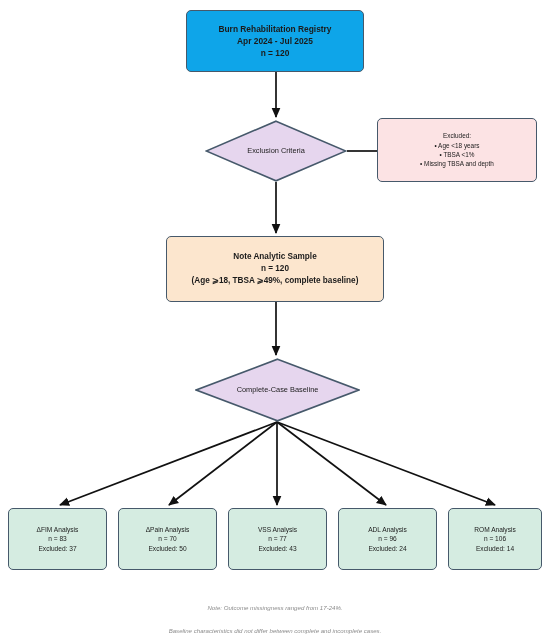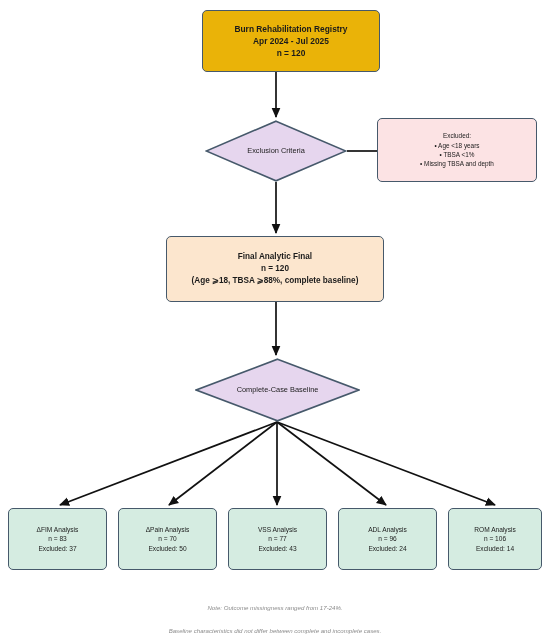--- a/index.html
+++ b/index.html
@@ -37,21 +37,21 @@
     color: #1b1b1b;
   }
   .box {
     border: 1.6px solid #46596b;
     border-radius: 5px;
   }
   .box .inner {
     padding: 2px 8px;
     line-height: 1.45;
   }
-  .box.blue { background: #eab308; margin-left: 16px; }
+  .box.blue { background: #0ea5e9; }
   .box.pink { background: #fce3e4; border-color: #46596b; }
   .box.orange { background: #fce6ce; }
   .box.green { background: #d5ece1; }
 
   .bold-line { font-weight: bold; }
 
   
   .diamond {
     position: absolute;
     display: flex;
@@ -146,23 +146,23 @@
     <div class="inner">
       <div>Excluded:</div>
       <div>• Age &lt;18 years</div>
       <div>• TBSA &lt;1%</div>
       <div>• Missing TBSA and depth</div>
     </div>
   </div>
 
   <div id="node-final" class="node box orange">
     <div class="inner">
-      <div class="bold-line">Final Analytic Final</div>
+      <div class="bold-line">Note Analytic Sample</div>
       <div class="bold-line">n = 120</div>
-      <div class="bold-line">(Age ⩾18, TBSA ⩾88%, complete baseline)</div>
+      <div class="bold-line">(Age ⩾18, TBSA ⩾49%, complete baseline)</div>
     </div>
   </div>
 
   <div id="node-cca" class="diamond">
     <svg class="dshape" viewBox="0 0 165 64" preserveAspectRatio="none">
       <polygon points="82.5,1.2 163.8,32 82.5,62.8 1.2,32" fill="#e6d6ee" stroke="#46596b" stroke-width="1.6"></polygon>
     </svg>
     <div class="dlabel diamond-label-cca">Complete-Case Baseline</div>
   </div>
 

